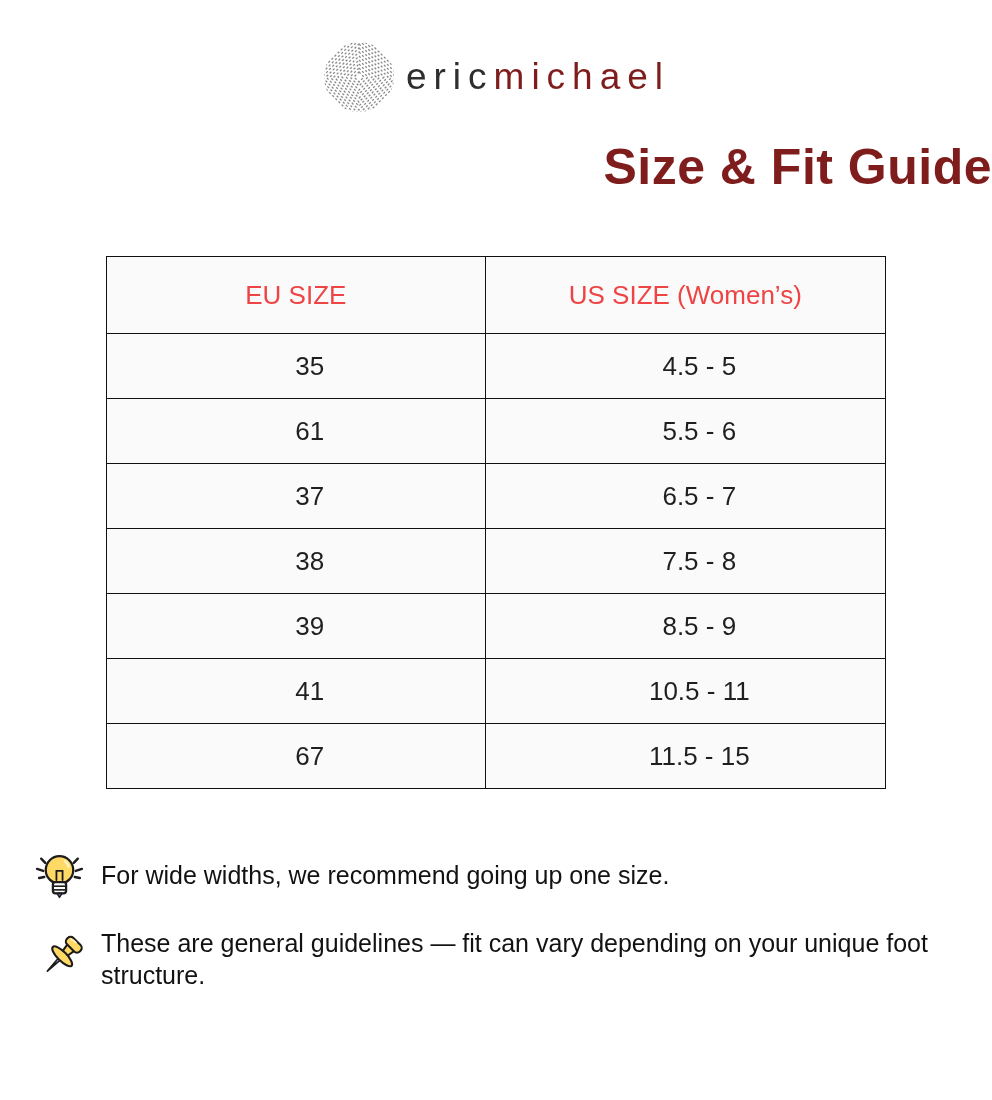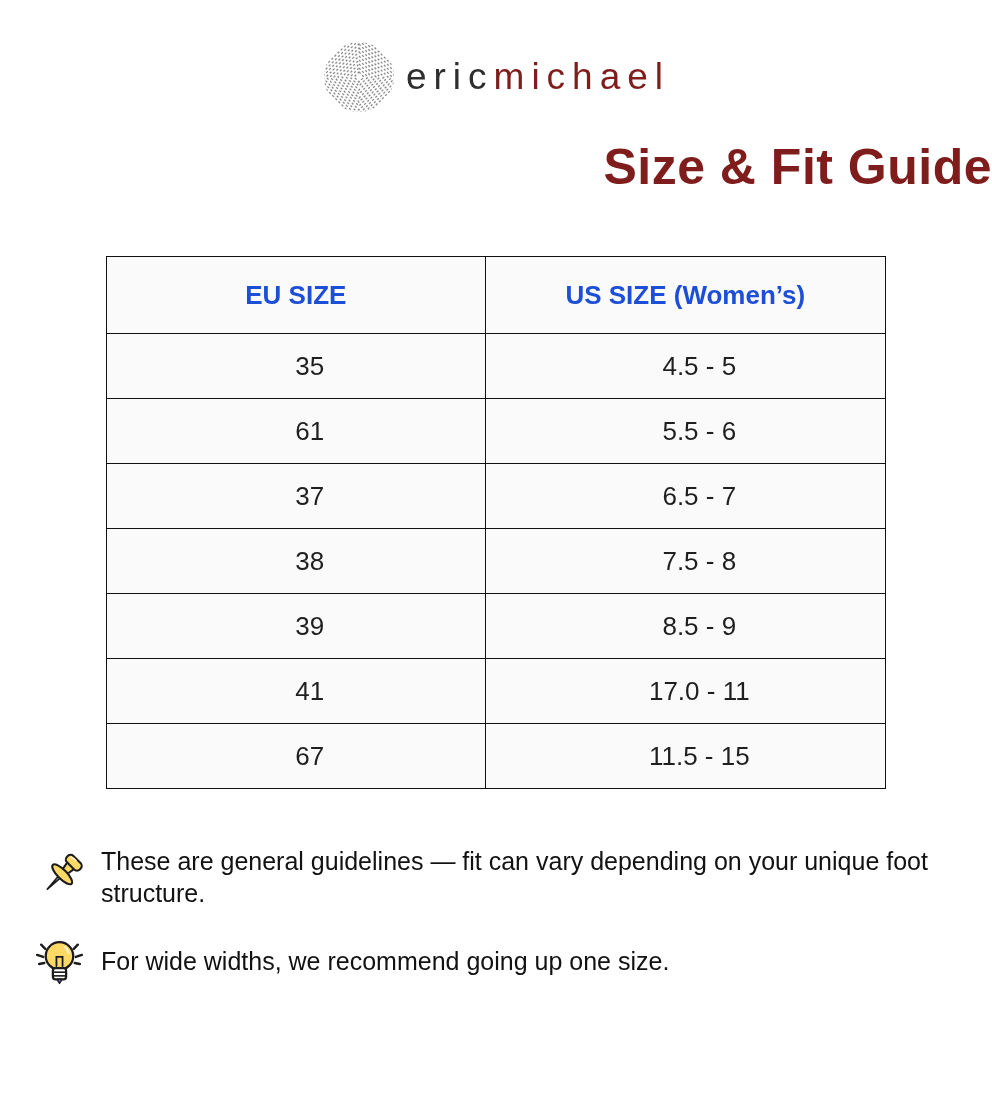--- a/index.html
+++ b/index.html
@@ -41,22 +41,22 @@
   }
   table.size-table th,
   table.size-table td {
     border:1.5px solid #111111;
     text-align:center;
     font-size:26px;
     color:#1f1f1f;
   }
   table.size-table th {
     height:77px;
-    font-weight:700;
-    color:#1d4ed8;
+    font-weight:400;
+    color:#ef4444;
   }
   table.size-table td { height:65px; font-weight:400;padding-left:28px; }
   col.col-eu { width:48.6%; }
   col.col-us { width:51.4%; }
 
   
   .notes { margin:56px 0 0 31px; }
   .note {
     display:flex;
     align-items:center;
@@ -130,44 +130,31 @@
       <tr>
         <td>38</td>
         <td>7.5 - 8</td>
       </tr>
       <tr>
         <td>39</td>
         <td>8.5 - 9</td>
       </tr>
       <tr>
         <td>41</td>
-        <td>17.0 - 11</td>
+        <td>10.5 - 11</td>
       </tr>
       <tr>
         <td>67</td>
         <td>11.5 - 15</td>
       </tr>
     </tbody>
   </table>
 </div>
 
 <section class="notes">
-
-  <div class="note">
-    <svg class="note-icon" viewBox="0 0 60 60" aria-hidden="true">
-      <g transform="rotate(45 30 30)">
-        <path d="M30,48 L28.6,30 h2.8 Z" fill="#ffffff" stroke="#1c1c1c" stroke-width="1.8" stroke-linejoin="round"></path>
-        <path d="M25,13 L35,13 L33.4,22.5 L26.6,22.5 Z" fill="#ffd966" stroke="#1c1c1c" stroke-width="2.2" stroke-linejoin="round"></path>
-        <rect x="20.5" y="4" width="19" height="9.5" rx="4.2" fill="#ffd966" stroke="#1c1c1c" stroke-width="2.2"></rect>
-        <ellipse cx="30" cy="26" rx="14" ry="4.8" fill="#ffd966" stroke="#1c1c1c" stroke-width="2.2"></ellipse>
-        <path d="M24,6.6 a7,3.2 0 0 1 6,-1" fill="none" stroke="#fff3c4" stroke-width="1.8" stroke-linecap="round"></path>
-      </g>
-    </svg>
-    <p class="note-text">These are general guidelines — fit can vary depending on your unique foot structure.</p>
-  </div>
 
   <div class="note">
     <svg class="note-icon" viewBox="0 0 56 56" aria-hidden="true">
       <g stroke="#1c1c1c" stroke-width="2.4" stroke-linecap="round">
         <line x1="10" y1="12" x2="14" y2="16"></line>
         <line x1="6" y1="22" x2="12" y2="24"></line>
         <line x1="8" y1="31" x2="13" y2="30"></line>
         <line x1="46" y1="12" x2="42" y2="16"></line>
         <line x1="50" y1="22" x2="44" y2="24"></line>
         <line x1="48" y1="31" x2="43" y2="30"></line>
@@ -178,13 +165,26 @@
         <path d="M25,33 V24 h6 V33"></path>
       </g>
       <rect x="21.5" y="35" width="13" height="11" rx="2.5" fill="#ffffff" stroke="#1c1c1c" stroke-width="2.2"></rect>
       <line x1="21.5" y1="39" x2="34.5" y2="39" stroke="#1c1c1c" stroke-width="1.6"></line>
       <line x1="21.5" y1="42.6" x2="34.5" y2="42.6" stroke="#1c1c1c" stroke-width="1.6"></line>
       <path d="M25.5,46 h5 l-2.5,4 Z" fill="#6b5fc7" stroke="#1c1c1c" stroke-width="1.4" stroke-linejoin="round"></path>
     </svg>
     <p class="note-text">For wide widths, we recommend going up one size.</p>
   </div>
 
+  <div class="note">
+    <svg class="note-icon" viewBox="0 0 60 60" aria-hidden="true">
+      <g transform="rotate(45 30 30)">
+        <path d="M30,48 L28.6,30 h2.8 Z" fill="#ffffff" stroke="#1c1c1c" stroke-width="1.8" stroke-linejoin="round"></path>
+        <path d="M25,13 L35,13 L33.4,22.5 L26.6,22.5 Z" fill="#ffd966" stroke="#1c1c1c" stroke-width="2.2" stroke-linejoin="round"></path>
+        <rect x="20.5" y="4" width="19" height="9.5" rx="4.2" fill="#ffd966" stroke="#1c1c1c" stroke-width="2.2"></rect>
+        <ellipse cx="30" cy="26" rx="14" ry="4.8" fill="#ffd966" stroke="#1c1c1c" stroke-width="2.2"></ellipse>
+        <path d="M24,6.6 a7,3.2 0 0 1 6,-1" fill="none" stroke="#fff3c4" stroke-width="1.8" stroke-linecap="round"></path>
+      </g>
+    </svg>
+    <p class="note-text">These are general guidelines — fit can vary depending on your unique foot structure.</p>
+  </div>
+
 </section>
 
 </body></html>

